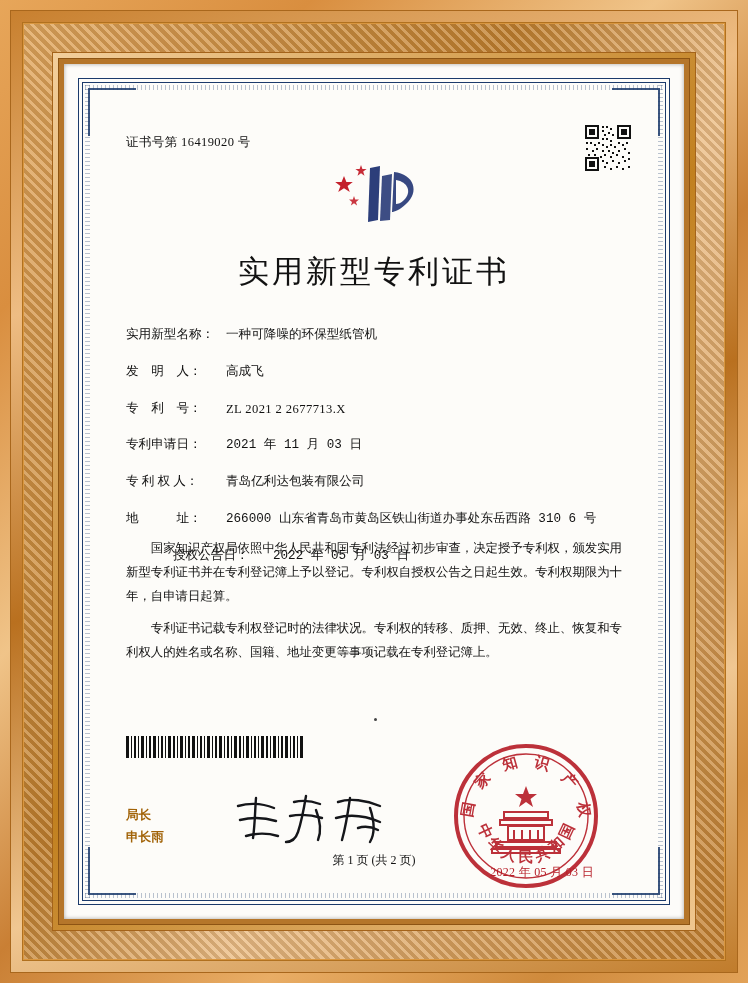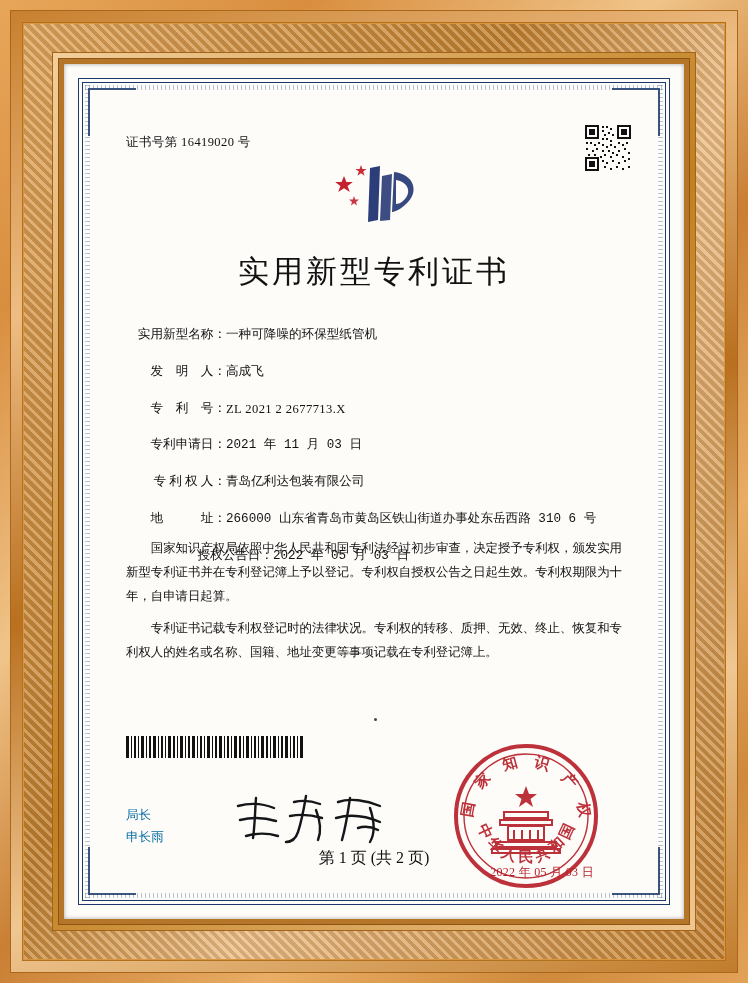--- a/index.html
+++ b/index.html
@@ -162,21 +162,20 @@
     width: 498px;
     font-size: 12.6px;
     color: #111;
   }
   .row { display: flex; align-items: flex-start; margin-bottom: 18.5px; }
   .lab {
     width: 100px;
     flex: none;
     letter-spacing: 0px;
     white-space: nowrap;
-    text-align: right;
   }
   .val { flex: 1; line-height: 1.45; font-family: Liberation Mono, monospace; }
   .val.mono { font-family: "Liberation Serif", serif; letter-spacing: .4px; }
 
   .row.two { margin-bottom: 18.5px; }
   .col2 { display: flex; width: 100%; }
   .col2 .half { display: flex; margin-left: 47px; }
   .col2 .half.left { width: 255px; }
   .col2 .half .lab { width: 100px; }
   .col2 .half.right .lab { width: 104px; }
@@ -198,22 +197,23 @@
     position: absolute;
     left: 22px; top: 632px;
     width: 178px; height: 22px;
   }
   .barcode svg { display: block; }
 
   .sign-block {
     position: absolute;
     left: 22px; top: 700px;
     font-size: 12.6px;
-    color: #0369a1;
+    color: #a16207;
     line-height: 1.75;
+    font-weight: bold;
   }
   .signature {
     position: absolute;
     left: 126px; top: 688px;
     width: 160px; height: 56px;
   }
 
   .seal {
     position: absolute;
     right: 44px; top: 638px;
@@ -226,21 +226,21 @@
     font-size: 12px;
     color: #b7202a;
     letter-spacing: .3px;
   }
 
   .page-no {
     position: absolute;
     left: 0; right: 0;
     bottom: 10px;
     text-align: center;
-    font-size: 16px;
+    font-size: 12px;
     color: #111;
   }
   .dot {
     position: absolute;
     left: 270px; top: 614px;
     width: 3px; height: 3px;
     background: #444;
     border-radius: 50%;
   }
 </style>

